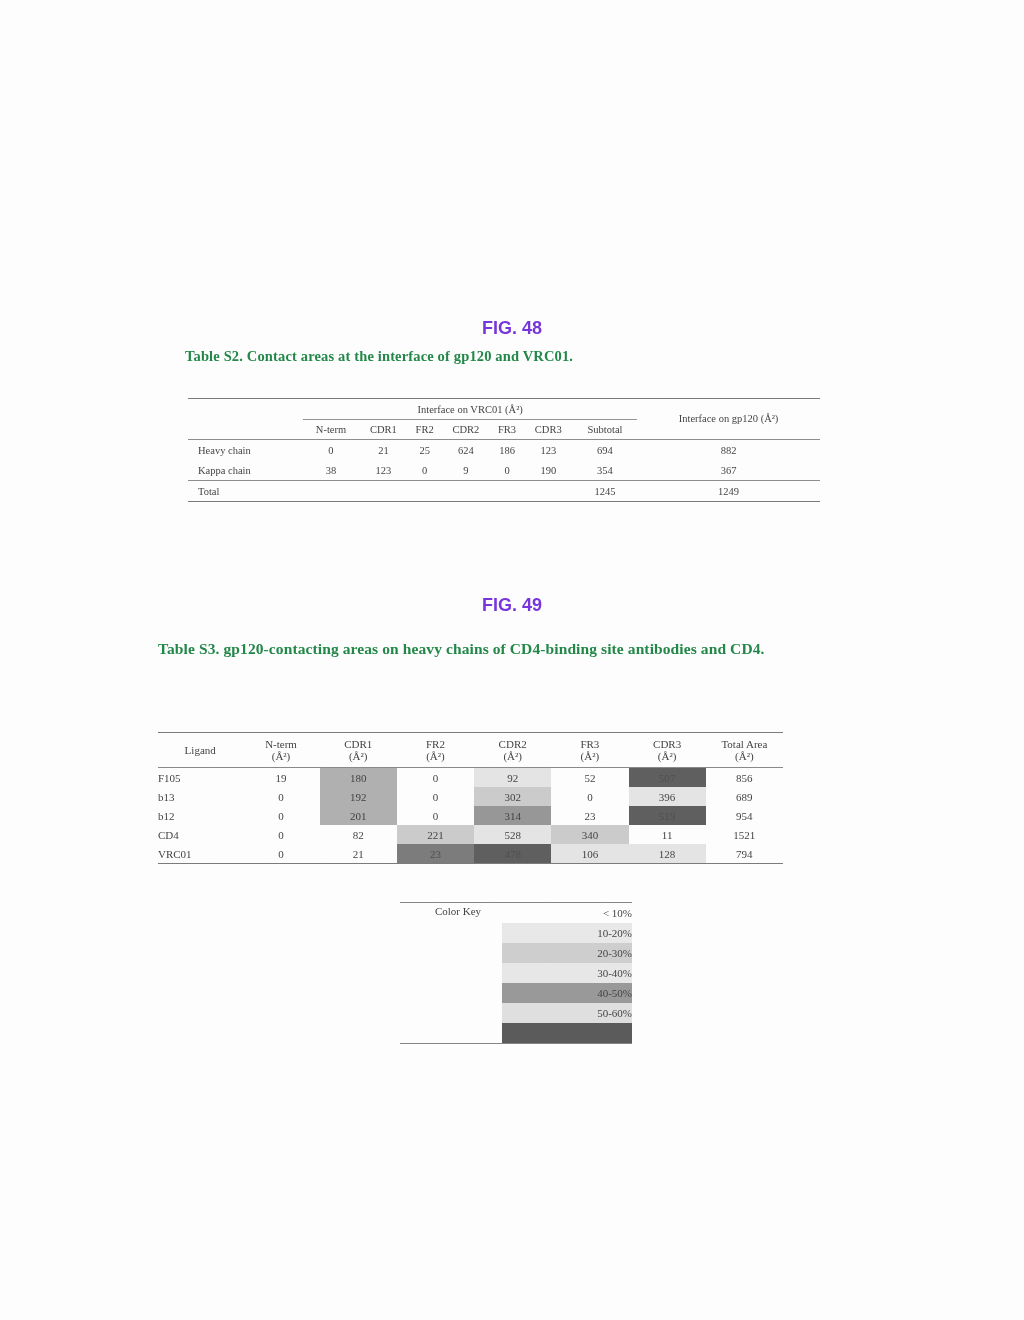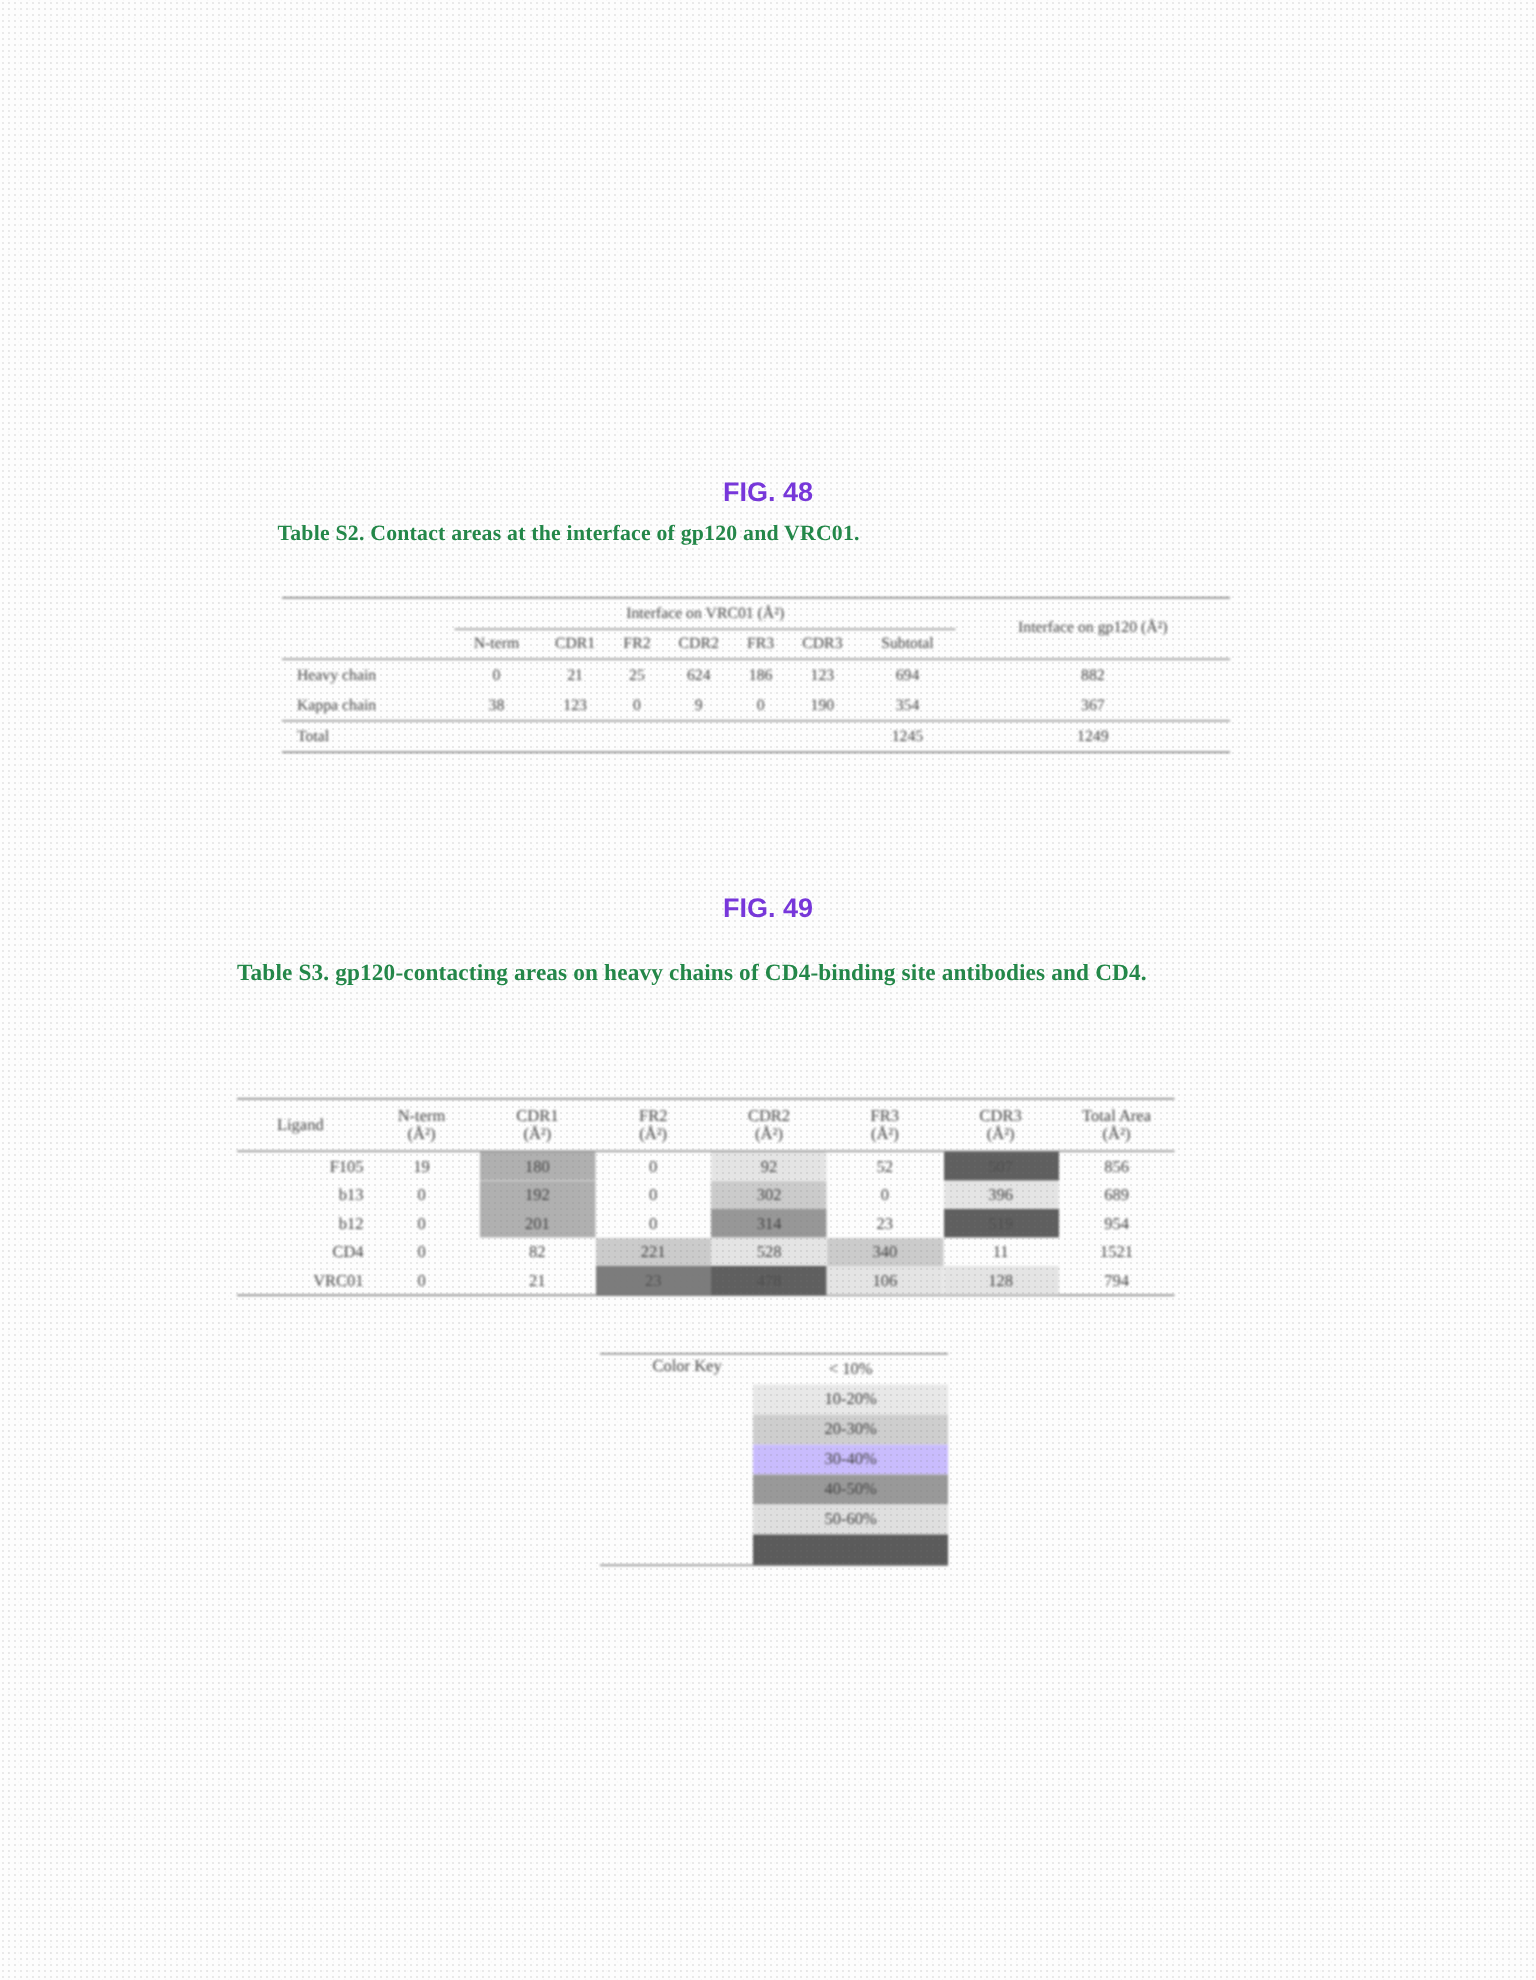--- a/index.html
+++ b/index.html
@@ -141,21 +141,21 @@
   #tbl-s3 col.c-lig { width: 13.5%; }
   #tbl-s3 col.c-dat { width: 12.35%; }
   #tbl-s3 tr.hdr-cols td {
     height: 34px;
     line-height: 1.1;
     border-top: 1.1px solid #6e6e6e;
     border-bottom: .9px solid #7d7d7d;
   }
   #tbl-s3 tr.body-row td { height: 19px; }
   #tbl-s3 tr.body-row:last-child td { border-bottom: 1.1px solid #6e6e6e; }
-  #tbl-s3 td.rowlabel { text-align: right; }
+  #tbl-s3 td.rowlabel { text-align: left; }
   #tbl-s3 td.cell { position: relative; }
   #tbl-s3 td.cell .val {
     position: relative;
     z-index: 2;
   }
   
   .sh0 { background: transparent; }
   .sh1 { background: #e2e2e2; }
   .sh2 { background: #c6c6c6; }
   .sh3 { background: #a8a8a8; }
@@ -175,37 +175,37 @@
   }
   #color-key table {
     border-collapse: collapse;
     width: 100%;
     font-family: "Liberation Serif", serif;
     font-size: 11px;
     color: #2e2e2e;
   }
   #color-key td {
     padding: 0;
-    text-align: center;
+    text-align: right;
     height: 18px;
     white-space: nowrap;
   }
   #color-key td.key-label {
     text-align: center;
     padding-left: 14px;
     width: 44%;
     vertical-align: top;
     padding-top: 2px;
   }
   #color-key .swatchcell { width: 56%; }
   #color-key tr:first-child td { border-top: 1px solid #7a7a7a; }
   #color-key tr:last-child td { border-bottom: 1px solid #7a7a7a; }
   #color-key .kb1 { background: #e6e6e6; }
   #color-key .kb2 { background: #c9c9c9; }
-  #color-key .kb3 { background: #c4b5fd; }
+  #color-key .kb3 { background: #e5e5e5; }
   #color-key .kb4 { background: #8f8f8f; }
   #color-key .kb5 { background: #dcdcdc; }
   #color-key .kb6 { background: #4a4a4a; }
   #color-key .kb6 span { color: #4a4a4a; }
 </style>
 </head>
 <body>
 
 <div class="page">
 

